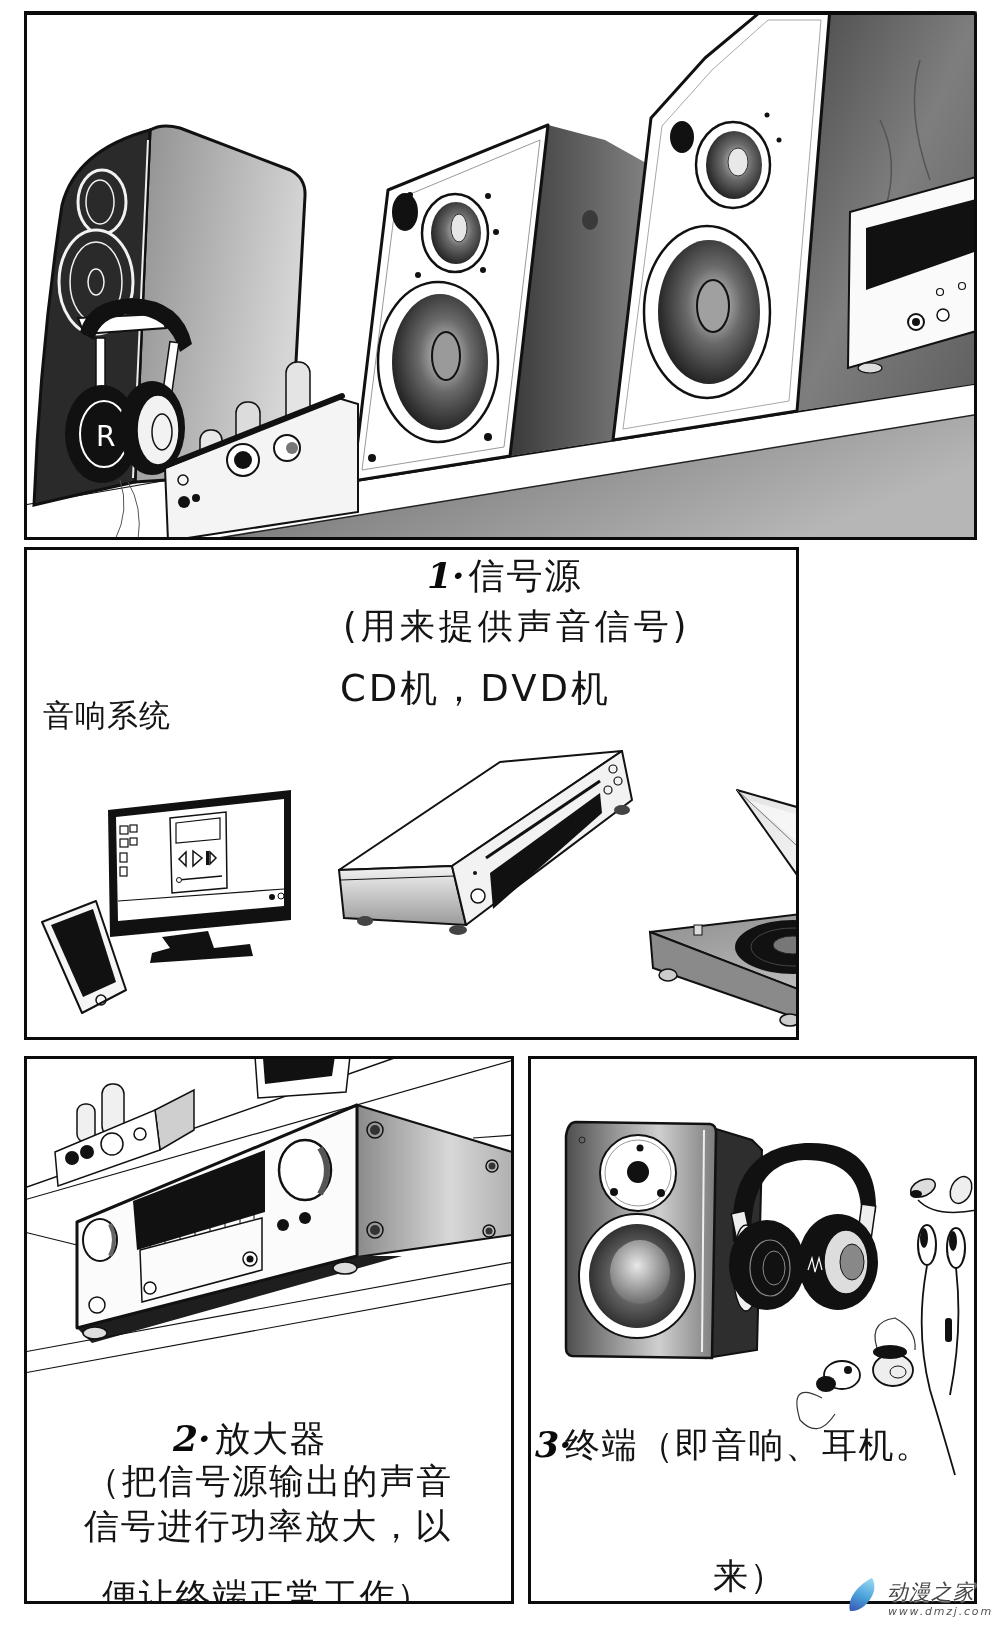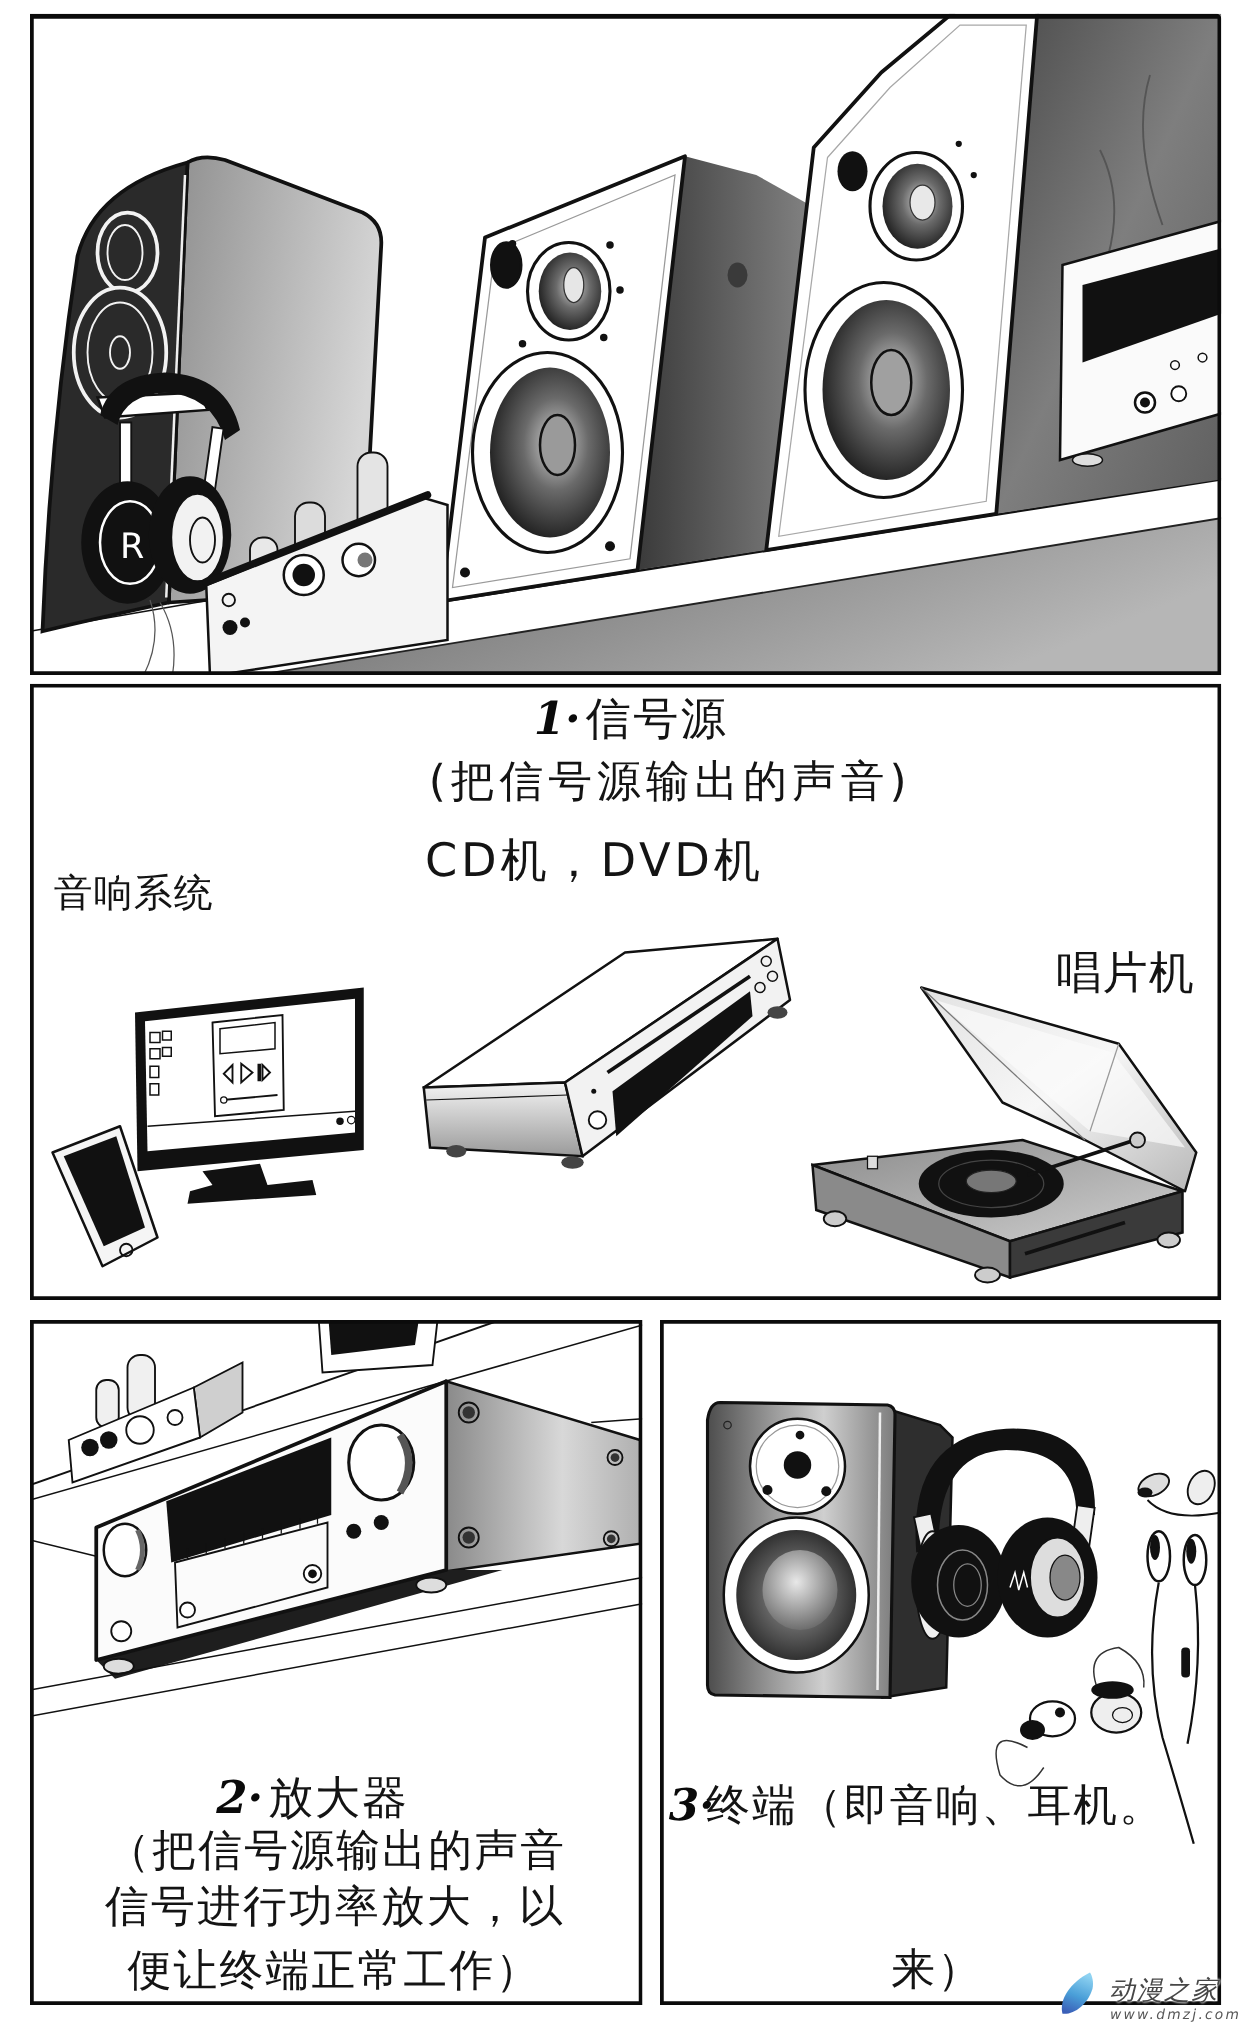--- a/index.html
+++ b/index.html
@@ -17,41 +17,41 @@
   .txt {
     position:absolute; white-space:nowrap; line-height:1; z-index:4;
     font-family:"DejaVu Sans", sans-serif; color:#141414;
   }
   .num {
     display:inline-block; font-family:"DejaVu Serif", serif; font-weight:bold;
     font-style:italic; margin-right:4px; color:#0a0a0a;
   }
   
   #p1 { left:24px; top:11px; width:953px; height:529px; }
-  #p2 { left:24px; top:547px; width:953px; height:493px; }
+  #p2 { left:24px; top:547px; width:775px; height:493px; }
   #p3 { left:24px; top:1056px; width:490px; height:548px; }
   #p4 { left:528px; top:1056px; width:449px; height:548px; }
 
   
   .p1-l1 { left:67px; top:9px; font-size:38px; letter-spacing:7.6px; }
   .p1-l2 { left:271px; top:58px; font-size:38px; letter-spacing:6.8px; }
   
   .p2-head { left:403px; top:10px; font-size:36px; }
   .p2-head .ttl { letter-spacing:2px; }
   .p2-sub { left:319px; top:62px; font-size:35px; letter-spacing:4px; }
   .p2-ex  { left:316px; top:123px; font-size:37px; letter-spacing:3px;text-align:right; }
   .p2-lab1 { left:19px; top:153px; font-size:31px; letter-spacing:1px; }
   .p2-lab2 { left:821px; top:214px; font-size:36px; letter-spacing:1px; }
   
   .p3-head { left:149px; top:364px; font-size:36px; }
   .p3-head .ttl { letter-spacing:1.5px;text-align:right; }
   .p3-l { font-size:35px; letter-spacing:1.8px; }
   .p3-l1 { left:61px; top:408px; }
   .p3-l2 { left:60px; top:453px; }
-  .p3-l3 { left:78px; top:504px; }
+  .p3-l3 { left:78px; top:523px; }
   
   .p4-head { left:7px; top:371px; font-size:35px; letter-spacing:1.7px; }
   .p4-head .num { width:28px; margin-right:2px; letter-spacing:0; }
   .p4-l { font-size:35px; letter-spacing:1.7px; }
   .p4-l1 { left:37px; top:416px; }
   .p4-l2 { left:37px; top:458px; }
   .p4-l3 { left:185px; top:503px; }
 
   
   .watermark { position:absolute; left:845px; top:1575px; width:150px; height:50px; z-index:10; }
@@ -283,21 +283,21 @@
       <rect x="694" y="925" width="8" height="10" fill="#ddd" stroke="#111" stroke-width="1"></rect>
       <ellipse cx="668" cy="975" rx="9" ry="6" fill="#ccc" stroke="#111" stroke-width="1.5"></ellipse>
       <ellipse cx="790" cy="1020" rx="10" ry="6" fill="#ccc" stroke="#111" stroke-width="1.5"></ellipse>
       <ellipse cx="935" cy="992" rx="9" ry="6" fill="#ccc" stroke="#111" stroke-width="1.5"></ellipse>
     </g>
   </svg>
 
   <div class="txt p2-head">
     <span class="num">1·</span><span class="ttl">信号源</span>
   </div>
-  <div class="txt p2-sub">(把信号源输出的声音)</div>
+  <div class="txt p2-sub">(用来提供声音信号)</div>
   <div class="txt p2-ex">CD机，DVD机</div>
   <div class="txt p2-lab1">音响系统</div>
   <div class="txt p2-lab2">唱片机</div>
   <div class="frame"></div>
 </div>
 
 <div id="p3" class="panel">
   <svg viewBox="24 1056 490 548" width="490" height="548">
     <defs>
       <linearGradient id="p3side" x1="0" y1="0" x2="1" y2="0">

